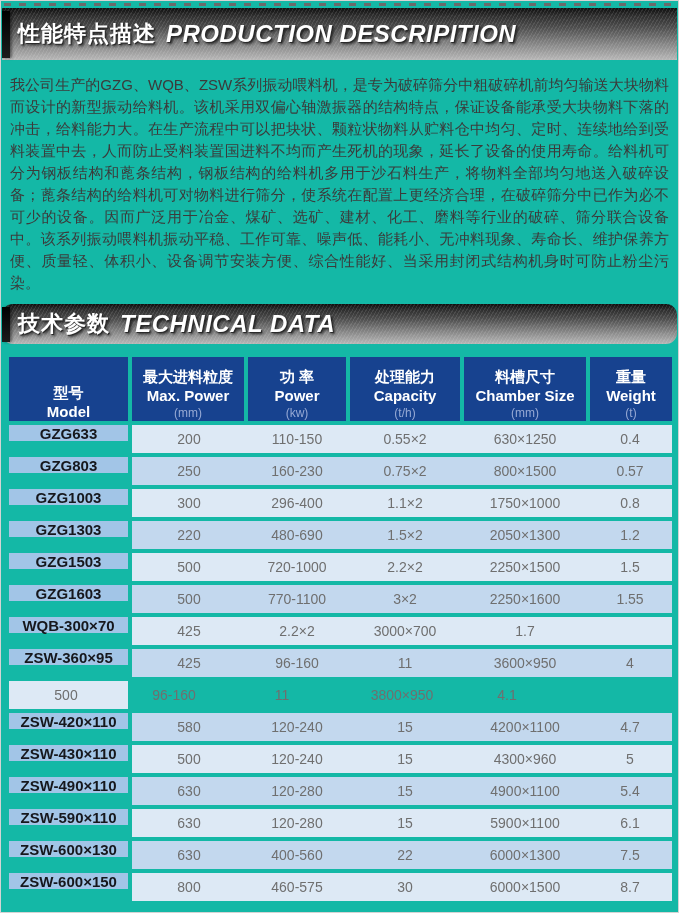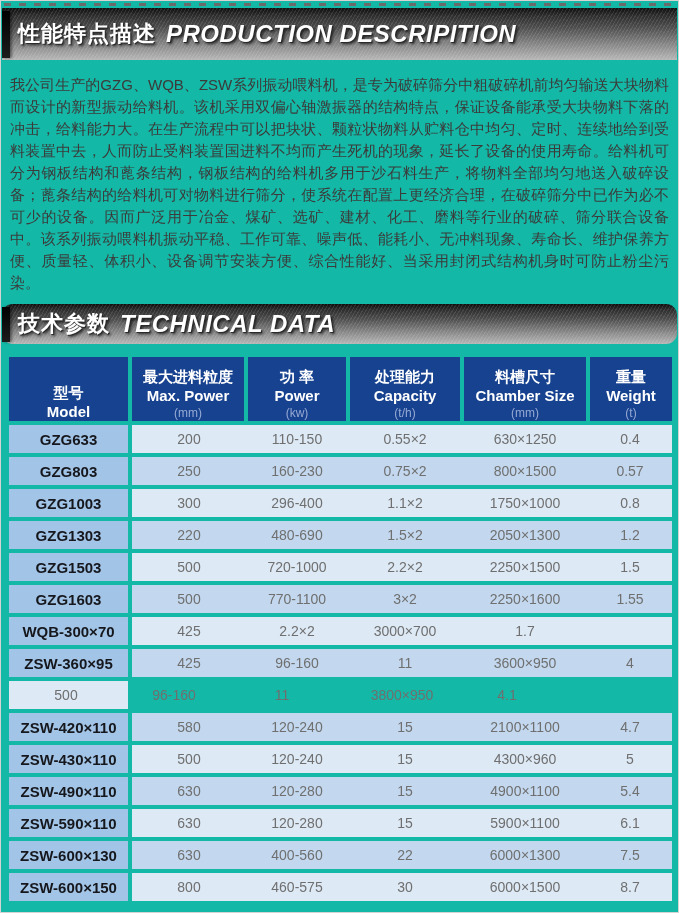--- a/index.html
+++ b/index.html
@@ -48,21 +48,21 @@
   .th{
     background:var(--header-blue,#17428f);height:64px;
     display:flex;flex-direction:column;justify-content:flex-end;align-items:center;
     color:#fff;text-align:center;
   }
   .th .cn{font-size:15px;font-weight:bold;line-height:19px;}
   .th .en{font-size:15px;font-weight:bold;line-height:19px;}
   .th .unit{font-size:12px;font-weight:normal;line-height:16px;color:var(--unit-text,#96a9d4);}
   .trow{display:grid;grid-template-columns:119px 540px;column-gap:4px;margin-top:4px;}
   .model{
-    background:var(--model-blue,#a2c5e7);height:28px;
+    background:var(--model-blue,#a2c5e7);height:16px;
     display:flex;align-items:center;justify-content:center;
     font-weight:bold;font-size:15px;color:#16171c;
   }
   .strip{
     height:28px;display:grid;grid-template-columns:114px 102px 114px 126px 84px;
   }
   .trow.odd  .strip{background:var(--row-light,#dde9f5);}
   .trow.even .strip{background:var(--row-dark,#c3d8ee);}
   .val{
     display:flex;align-items:center;justify-content:center;
@@ -210,21 +210,21 @@
             <div class="val">3800×950</div>
             <div class="val">4.1</div>
           </div>
         </div>
         <div class="trow even">
           <div class="model">ZSW-420×110</div>
           <div class="strip">
             <div class="val">580</div>
             <div class="val">120-240</div>
             <div class="val">15</div>
-            <div class="val">2100×1100</div>
+            <div class="val">4200×1100</div>
             <div class="val">4.7</div>
           </div>
         </div>
         <div class="trow odd">
           <div class="model">ZSW-430×110</div>
           <div class="strip">
             <div class="val">500</div>
             <div class="val">120-240</div>
             <div class="val">15</div>
             <div class="val">4300×960</div>

